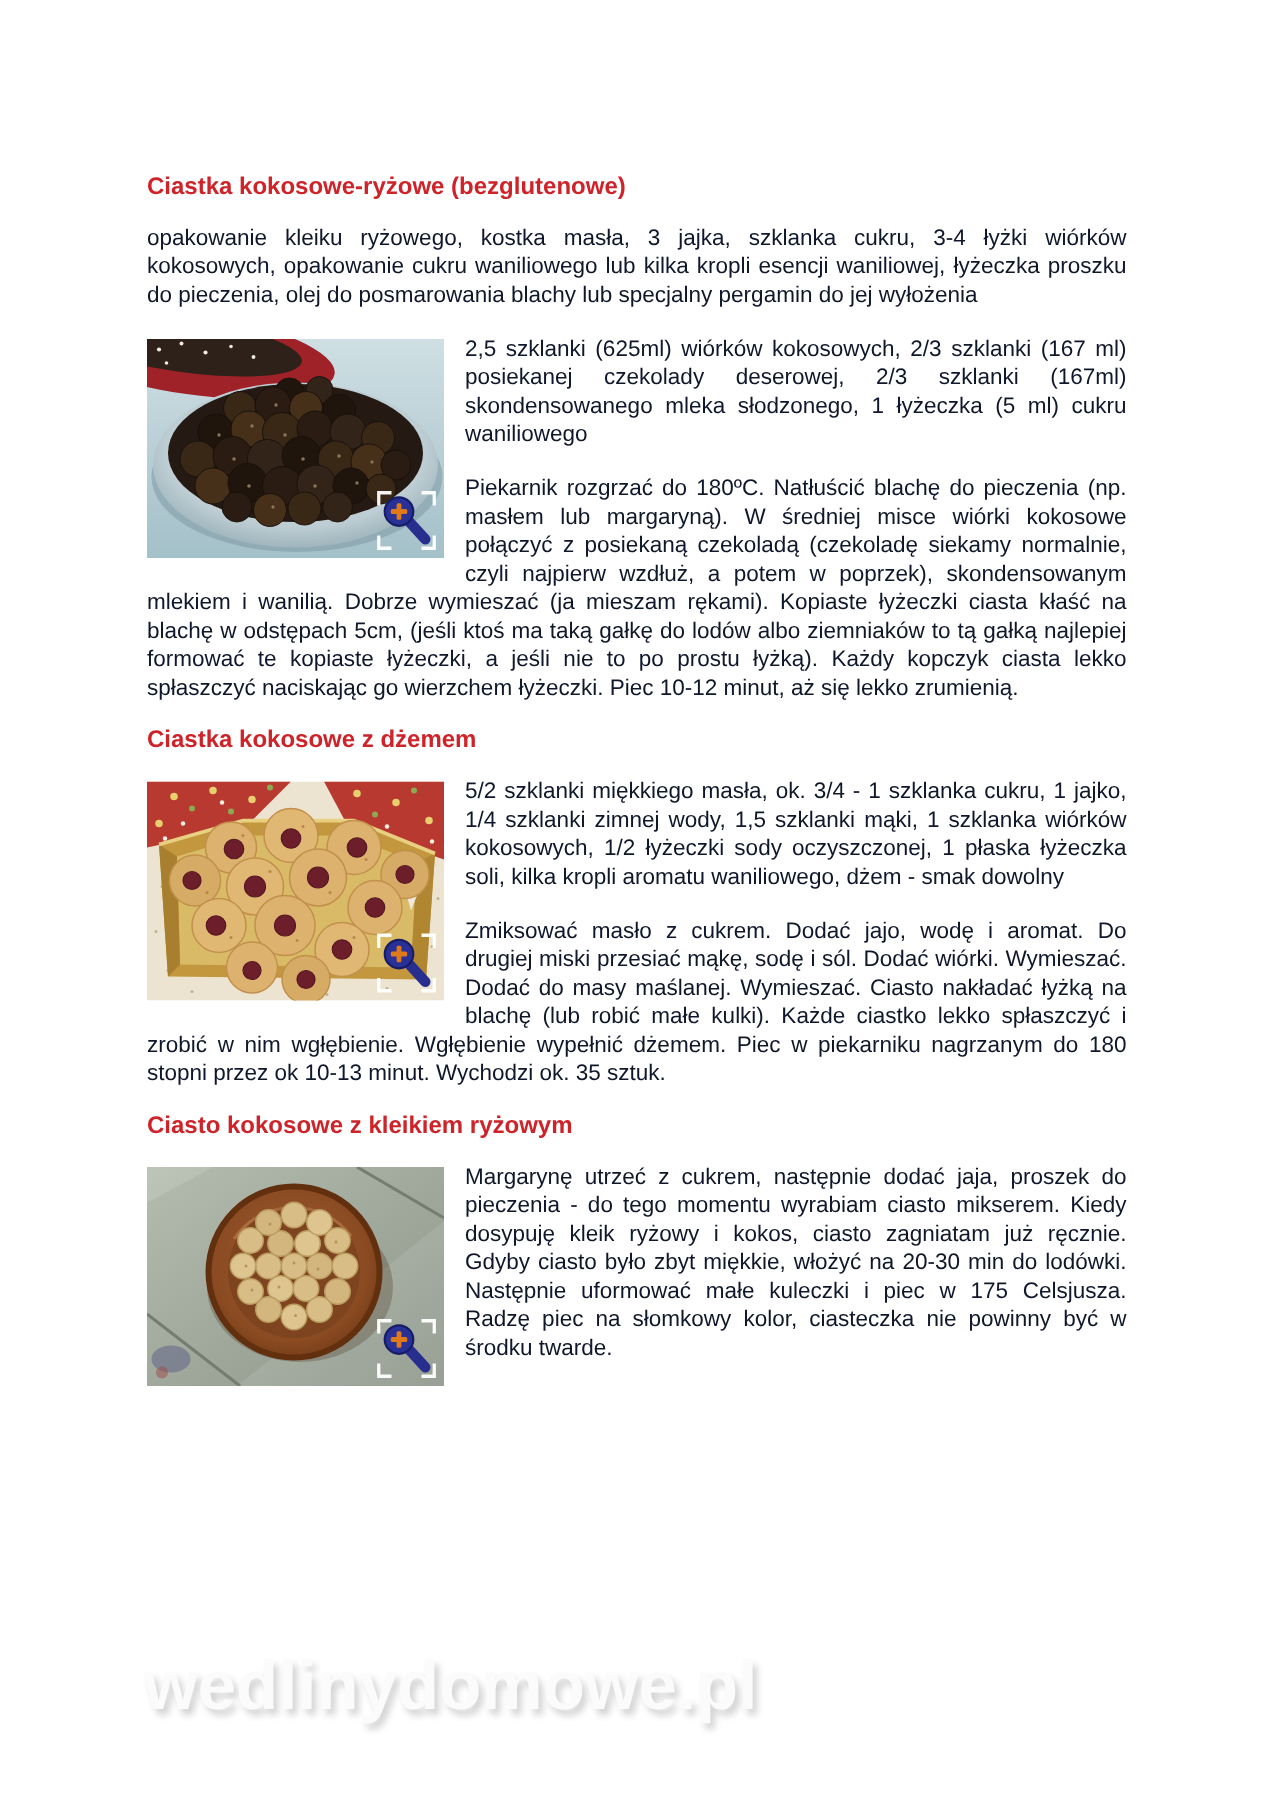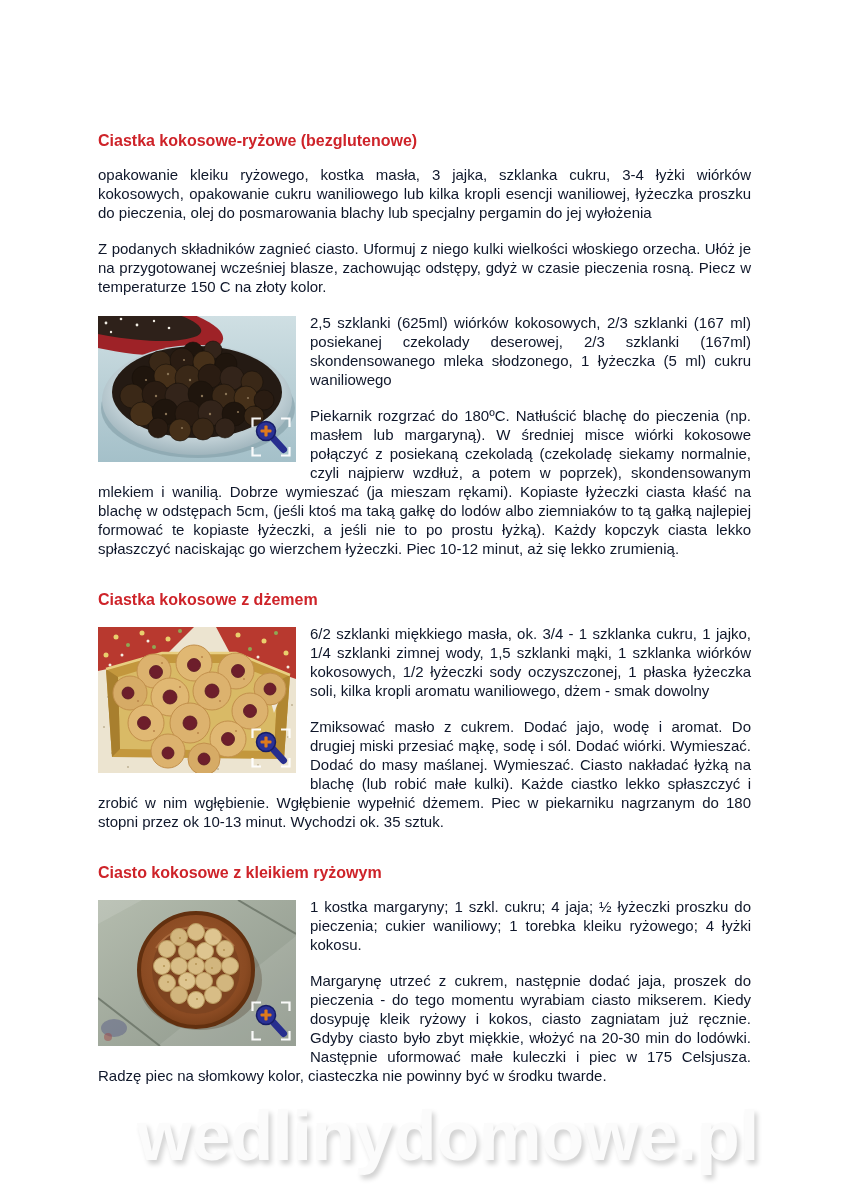--- a/index.html
+++ b/index.html
@@ -12,21 +12,21 @@
   }
   .content{
     position:absolute;
     left:98px;top:116px;
     width:653px;
   }
   .section-title{
     font-size:16px;line-height:17px;
     font-weight:700;
     color:#ce2329;
-    margin:16px 0 16px 0;
+    margin:0 0 16px 0;
   }
   .body-text{
     font-size:15px;line-height:19px;
     color:#0f172a;
     text-align:justify;
     margin:0 0 17px 0;
   }
   .section-body::after{content:"";display:block;clear:both;}
   .photo{
     float:left;
@@ -37,28 +37,27 @@
   }
   .photo > svg.scene{display:block;width:198px;height:146px;}
   .zoom-badge{
     position:absolute;
     right:5px;bottom:5px;
     width:40px;height:40px;
   }
   .watermark{
     position:absolute;
     left:96px;top:1096px;
-    font-size:70px;
+    font-size:46px;
     font-weight:700;
     letter-spacing:0px;
     color:#fbfbfb;
     text-shadow:3px 4px 5px #d2d2d2;
     white-space:nowrap;
     user-select:none;
-    margin-left:41px;
   }
 </style>
 </head>
 <body>
 
 <svg width="0" height="0" style="position:absolute" aria-hidden="true">
   <symbol id="magnifier" viewBox="0 0 40 40">
     <g stroke="#ffffff" stroke-width="2.2" fill="none" opacity="0.95">
       <path d="M1.5 10 L1.5 1.5 L10 1.5"></path>
       <path d="M30 1.5 L38.5 1.5 L38.5 10"></path>
@@ -72,21 +71,20 @@
   </symbol>
 </svg>
 
 <div class="page">
   <div class="content">
 
     <section class="recipe-section">
       <h2 class="section-title">Ciastka kokosowe-ryżowe (bezglutenowe)</h2>
       <div class="section-body">
         <p class="body-text">opakowanie kleiku ryżowego, kostka masła, 3 jajka, szklanka cukru, 3-4 łyżki wiórków kokosowych, opakowanie cukru waniliowego lub kilka kropli esencji waniliowej, łyżeczka proszku do pieczenia, olej do posmarowania blachy lub specjalny pergamin do jej wyłożenia</p>
-        <p class="body-text">Z podanych składników zagnieć ciasto. Uformuj z niego kulki wielkości włoskiego orzecha. Ułóż je na przygotowanej wcześniej blasze, zachowując odstępy, gdyż w czasie pieczenia rosną. Piecz w temperaturze 150 C na złoty kolor.</p>
       </div>
     </section>
 
     <section class="recipe-section">
       <div class="section-body">
         <figure class="photo">
           <svg class="scene" viewBox="0 0 198 146">
             <defs>
               <linearGradient id="p1bg" x1="0" y1="0" x2="0" y2="1">
                 <stop offset="0" stop-color="#cfdfe3"></stop>
@@ -258,21 +256,21 @@
                 <circle cx="122" cy="74" r="1"></circle>
               <circle cx="56" cy="104" r="1"></circle>
                 <circle cx="100" cy="106" r="1"></circle>
                 <circle cx="138" cy="104" r="1"></circle>
             </g>
           </svg>
           <svg class="zoom-badge" viewBox="0 0 40 40">
               <use href="#magnifier"></use>
             </svg>
         </figure>
-        <p class="body-text">6/2 szklanki miękkiego masła, ok. 3/4 - 1 szklanka cukru, 1 jajko, 1/4 szklanki zimnej wody, 1,5 szklanki mąki, 1 szklanka wiórków kokosowych, 1/2 łyżeczki sody oczyszczonej, 1 płaska łyżeczka soli, kilka kropli aromatu waniliowego, dżem - smak dowolny</p>
+        <p class="body-text">5/2 szklanki miękkiego masła, ok. 3/4 - 1 szklanka cukru, 1 jajko, 1/4 szklanki zimnej wody, 1,5 szklanki mąki, 1 szklanka wiórków kokosowych, 1/2 łyżeczki sody oczyszczonej, 1 płaska łyżeczka soli, kilka kropli aromatu waniliowego, dżem - smak dowolny</p>
         <p class="body-text">Zmiksować masło z cukrem. Dodać jajo, wodę i aromat. Do drugiej miski przesiać mąkę, sodę i sól. Dodać wiórki. Wymieszać. Dodać do masy maślanej. Wymieszać. Ciasto nakładać łyżką na blachę (lub robić małe kulki). Każde ciastko lekko spłaszczyć i zrobić w nim wgłębienie. Wgłębienie wypełnić dżemem. Piec w piekarniku nagrzanym do 180 stopni przez ok 10-13 minut. Wychodzi ok. 35 sztuk.</p>
       </div>
     </section>
 
     <section class="recipe-section">
       <h2 class="section-title">Ciasto kokosowe z kleikiem ryżowym</h2>
       <div class="section-body">
         <figure class="photo">
           <svg class="scene" viewBox="0 0 198 146">
             <defs>
@@ -328,21 +326,20 @@
               <circle cx="126" cy="50" r="1"></circle>
                 <circle cx="66" cy="66" r="1"></circle>
             </g>
             <ellipse cx="16" cy="128" rx="13" ry="9" fill="#5a5e86" opacity="0.5"></ellipse>
             <circle cx="10" cy="137" r="4" fill="#a04a4a" opacity="0.5"></circle>
           </svg>
           <svg class="zoom-badge" viewBox="0 0 40 40">
               <use href="#magnifier"></use>
             </svg>
         </figure>
-        <p class="body-text">1 kostka margaryny; 1 szkl. cukru; 4 jaja; ½ łyżeczki proszku do pieczenia; cukier waniliowy; 1 torebka kleiku ryżowego; 4 łyżki kokosu.</p>
         <p class="body-text">Margarynę utrzeć z cukrem, następnie dodać jaja, proszek do pieczenia - do tego momentu wyrabiam ciasto mikserem. Kiedy dosypuję kleik ryżowy i kokos, ciasto zagniatam już ręcznie. Gdyby ciasto było zbyt miękkie, włożyć na 20-30 min do lodówki. Następnie uformować małe kuleczki i piec w 175 Celsjusza. Radzę piec na słomkowy kolor, ciasteczka nie powinny być w środku twarde.</p>
       </div>
     </section>
 
   </div>
 
   <div class="watermark">wedlinydomowe.pl</div>
 </div>
 
 </body></html>

